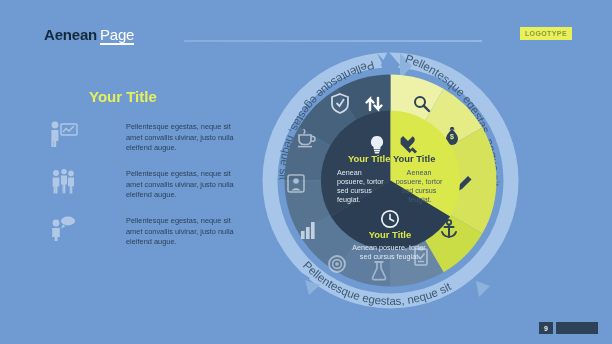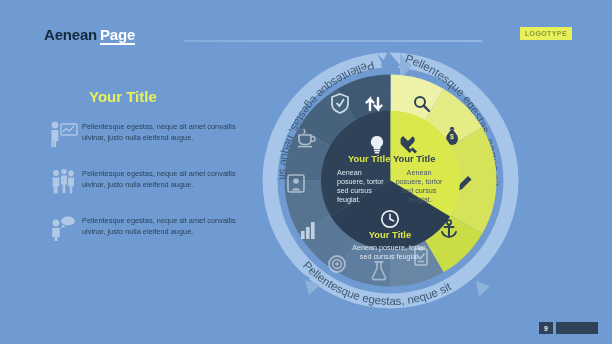--- a/index.html
+++ b/index.html
@@ -8,34 +8,34 @@
     background:#6f9bd2;
     font-family:"Liberation Sans", sans-serif;
     position:relative;
   }
   .slide{position:absolute;inset:0;}
 
   
   .header{position:absolute;left:44px;top:26px;right:40px;height:22px;}
   .title-blk{position:absolute;left:0;top:0;white-space:nowrap;}
   .t-process{font-size:15px;font-weight:bold;color:#142a3b;letter-spacing:-0.2px;}
-  .t-page{font-size:15px;font-weight:bold;color:#ffffff;letter-spacing:-0.2px;
+  .t-page{font-size:15px;font-weight:normal;color:#ffffff;letter-spacing:-0.2px;
           border-bottom:2px solid #ffffff;padding-bottom:0px;margin-left:3px;}
   .hrule{position:absolute;left:140px;right:90px;top:14px;height:2px;
          background:linear-gradient(to right,#8fb3de,#9dc0e6);opacity:.75;}
   .logotype{position:absolute;right:0;top:1px;background:#e8f05a;color:#8a9a3a;
             font-size:7px;font-weight:bold;letter-spacing:.4px;
             padding:2px 5px 2px 5px;line-height:9px;
             font-family:"Liberation Sans", sans-serif;}
 
   
   .left{position:absolute;left:44px;top:88px;width:200px;}
   .left-title{color:#e8f05a;font-size:15px;font-weight:bold;margin-left:45px;margin-bottom:16px;}
   .bullets{margin-left:0px;}
-  .bullet{display:flex;align-items:flex-start;margin-bottom:13px;}
+  .bullet{display:flex;align-items:flex-start;margin-bottom:13px;gap:44px;}
   .b-icon{width:38px;height:34px;flex:0 0 38px;display:flex;align-items:flex-start;justify-content:center;
           opacity:.45;}
   .b-icon svg{display:block;}
   .b-text{font-size:7.4px;line-height:10.5px;color:#2b4257;padding-top:1px;}
 
   
   .wheel{position:absolute;left:248px;top:48px;width:285px;height:265px;}
   .wheel svg{display:block;}
 
   

